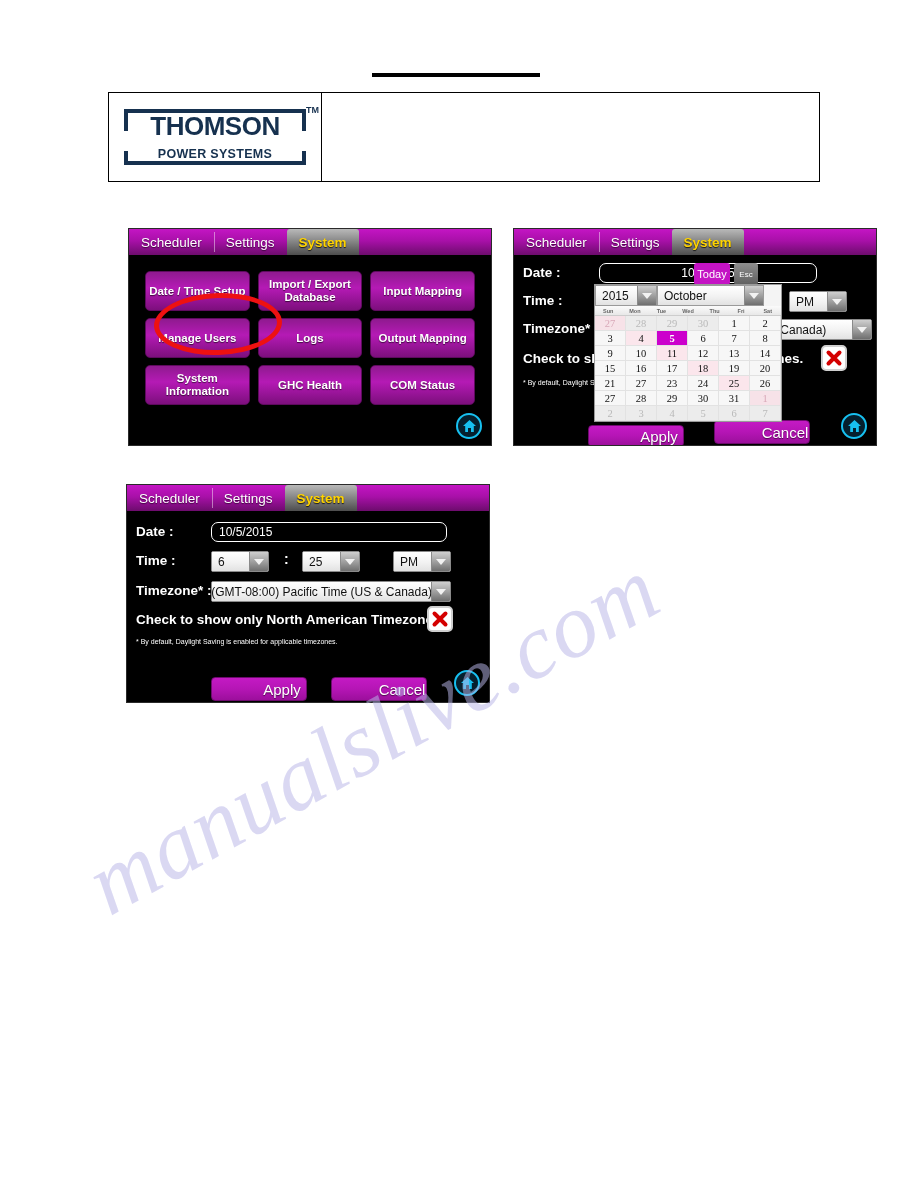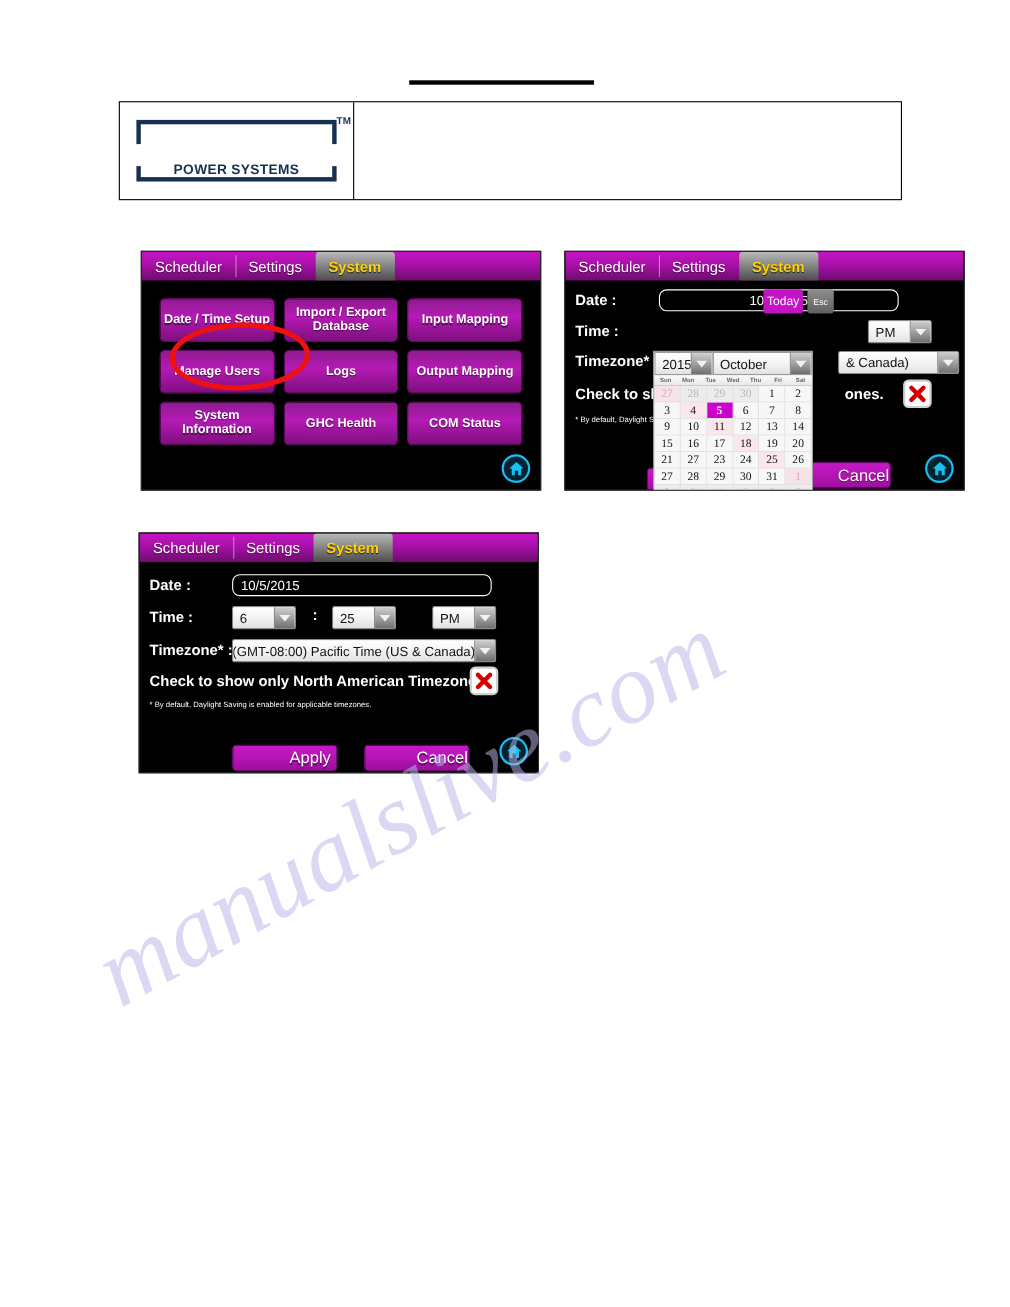--- a/index.html
+++ b/index.html
@@ -333,20 +333,21 @@
 <div id="watermark">
   <div class="wm-text">manualslive.com</div>
 </div>
 
 <div id="hrule"></div>
 
 <div id="header-box">
   <div id="logo-cell">
     <div class="logo-wrap">
       <div class="logo-frame"></div>
+      <div class="logo-word">THOMSON</div>
       <div class="logo-sub">POWER SYSTEMS</div>
       <div class="logo-tm">TM</div>
     </div>
   </div>
   <div id="header-blank"></div>
 </div>
 
 <div class="panel" id="panel1" style="left:128px; top:228px; width:364px; height:218px;">
 
   <div class="tabbar">
@@ -422,21 +423,21 @@
       <svg width="18" height="18" viewBox="0 0 18 18" aria-hidden="true">
         <path d="M3.5 3.5 L14.5 14.5 M14.5 3.5 L3.5 14.5" stroke="#d40000" stroke-width="4" stroke-linecap="round"></path>
       </svg>
     </div>
 
     <div class="footnote" style="position:absolute; left:9px; top:124px;">* By default, Daylight Savi</div>
 
     <div class="action-btn" style="position:absolute; left:74px; top:170px; width:96px; height:22px;">Apply</div>
     <div class="action-btn" style="position:absolute; left:200px; top:165px; width:96px; height:24px;">Cancel</div>
 
-    <div class="calendar" style="left:80px; top:29px; width:145px;margin-top:35px;">
+    <div class="calendar" style="left:80px; top:29px; width:188px;">
 
       <div class="cal-selects">
         <div class="combo" style="width:62px;">
           <div class="cval">2015</div>
           <div class="carrow">
               <i></i>
             </div>
         </div>
         <div class="combo" style="width:107px;">
           <div class="cval">October</div>

